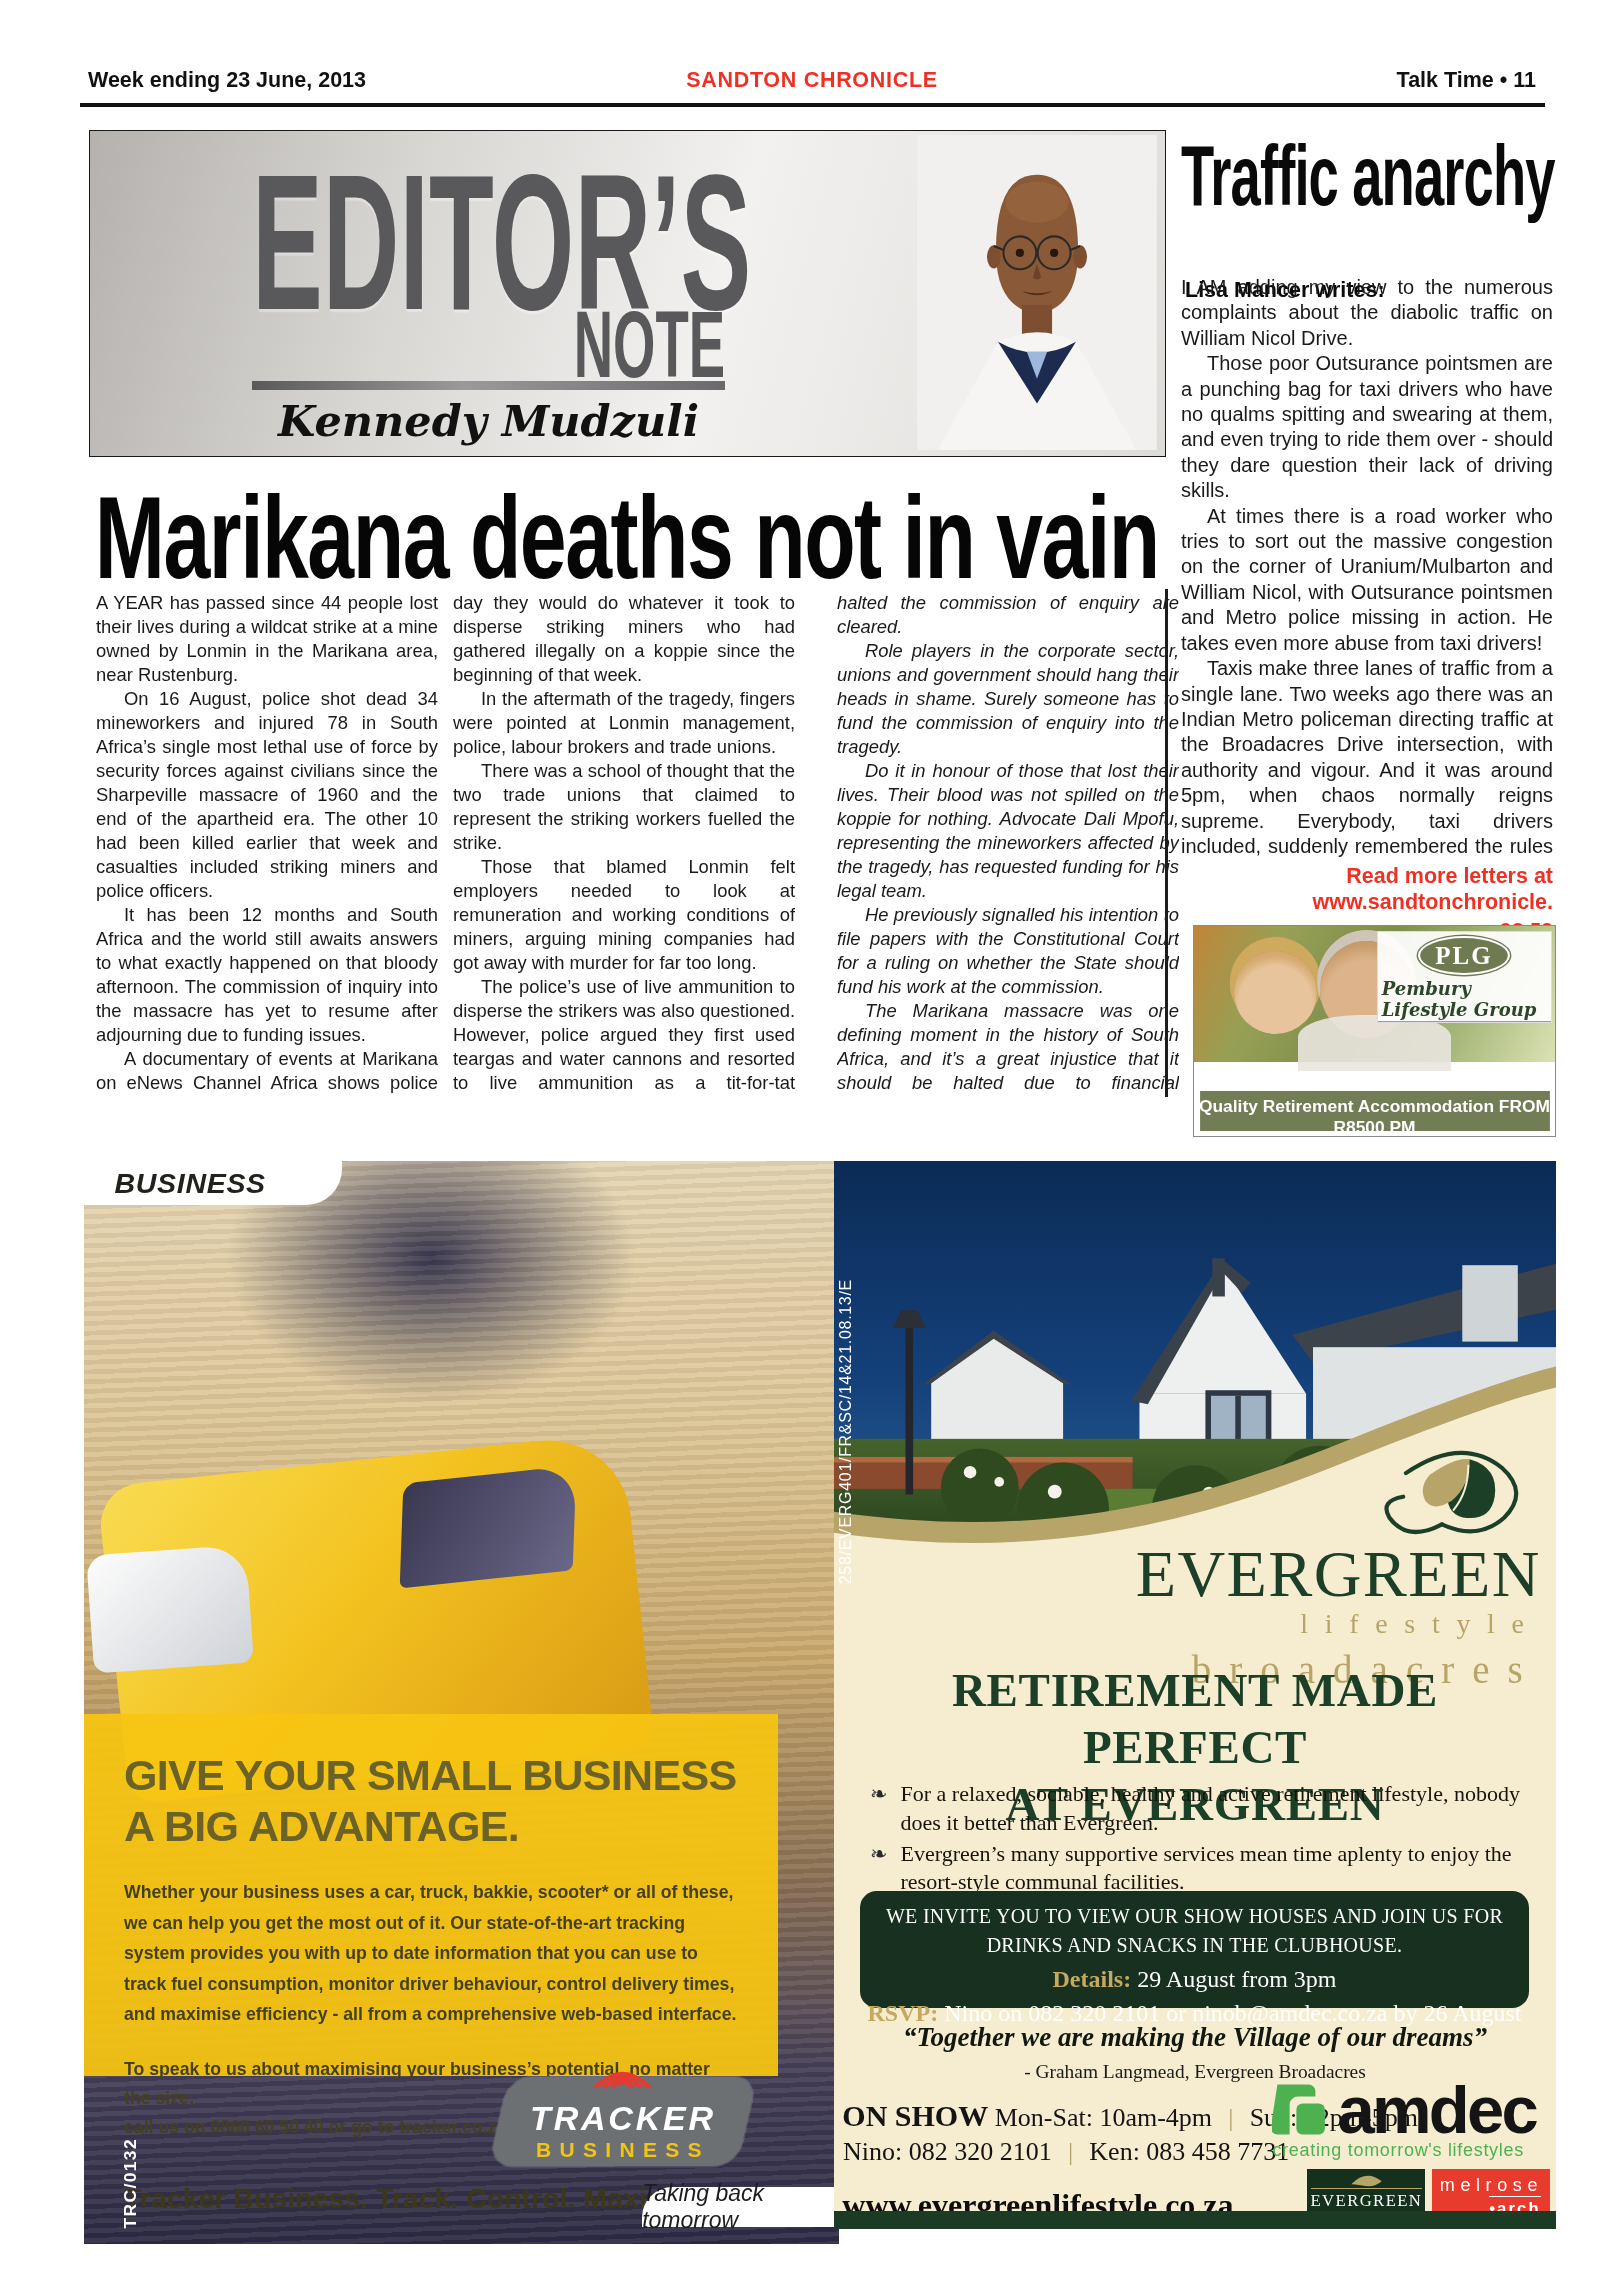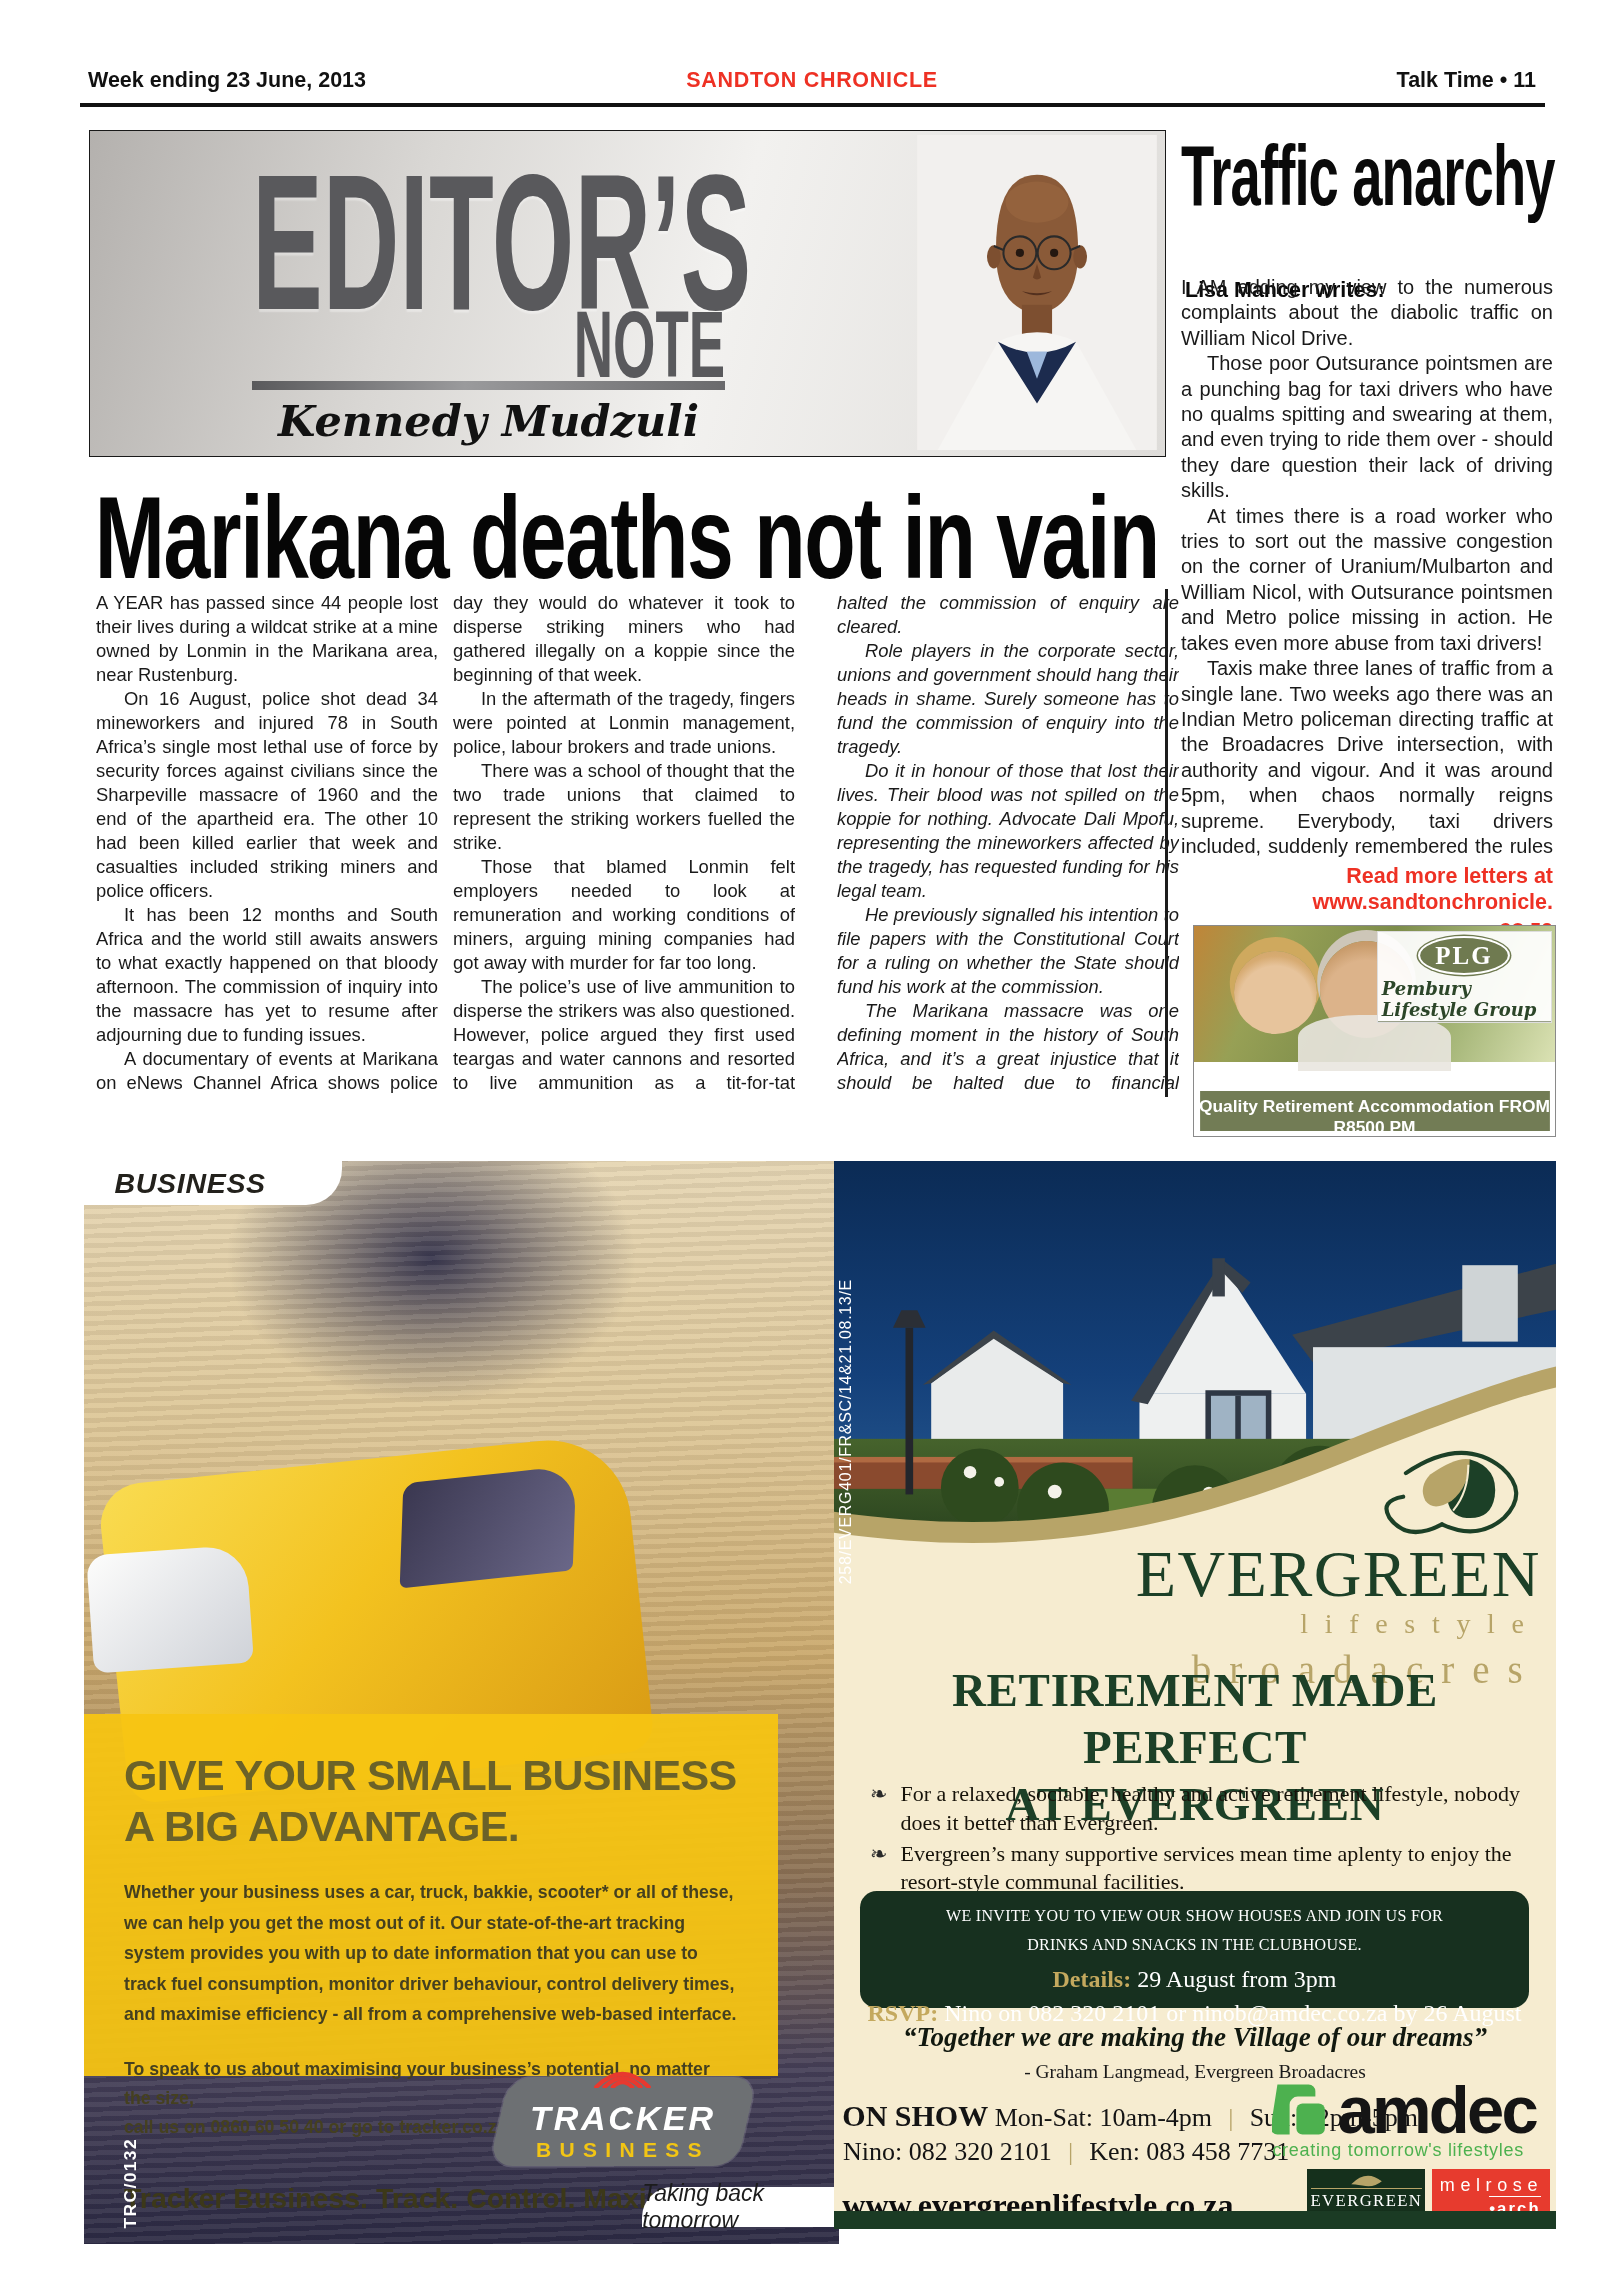--- a/index.html
+++ b/index.html
@@ -120,21 +120,21 @@
   #evg-brand .b-sub{font-family:"Liberation Serif",serif;font-size:28px;color:#b7a468;letter-spacing:16.7px;margin-top:1.4px;}
   #evg-brand .b-loc{font-family:"Liberation Serif",serif;font-size:39px;color:#b7a468;letter-spacing:18px;margin-top:7px;}
   #evg-headline{position:absolute;left:0;top:501px;width:100%;text-align:center;
     font-family:"Liberation Serif",serif;font-weight:bold;color:#1c4027;font-size:47px;line-height:57px;letter-spacing:0.7px;}
   #evg-bullets{position:absolute;left:36px;top:619px;width:657px;
     font-family:"Liberation Serif",serif;font-size:22px;line-height:28.5px;color:#17130a;}
   #evg-bullets .row{display:flex;margin-bottom:2.8px;}
   #evg-bullets .glyph{width:30.5px;flex:none;font-size:21px;color:#2a2a2a;}
   #evg-invite{position:absolute;left:26px;top:730px;width:669px;height:117px;background:#17301f;
     border-radius:16.7px;text-align:center;color:#fff;font-family:"Liberation Serif",serif;padding-top:11px;box-sizing:border-box;}
-  #evg-invite .iv{font-size:16px;line-height:28.5px;letter-spacing:0.3px;}
+  #evg-invite .iv{font-size:20px;line-height:28.5px;letter-spacing:0.3px;}
   #evg-invite .dt{font-size:24px;margin-top:7px;}
   #evg-invite .gold{color:#c4a95e;font-weight:bold;}
   #evg-quote{position:absolute;left:0;top:861px;width:100%;text-align:center;
     font-family:"Liberation Serif",serif;font-weight:bold;font-style:italic;font-size:27px;color:#11180f;}
   #evg-attr{position:absolute;left:0;top:900px;width:100%;text-align:center;
     font-family:"Liberation Serif",serif;font-size:19.4px;color:#1a1a1a;}
   #evg-onshow{position:absolute;left:8.3px;top:938px;font-family:"Liberation Serif",serif;font-size:26px;color:#141414;}
   #evg-onshow .lbl{font-weight:bold;font-size:30px;}
   #evg-onshow .sep{color:#b7a468;padding:0 9.7px;}
   #evg-contact{position:absolute;left:9px;top:976px;font-family:"Liberation Serif",serif;font-size:26px;color:#141414;}

